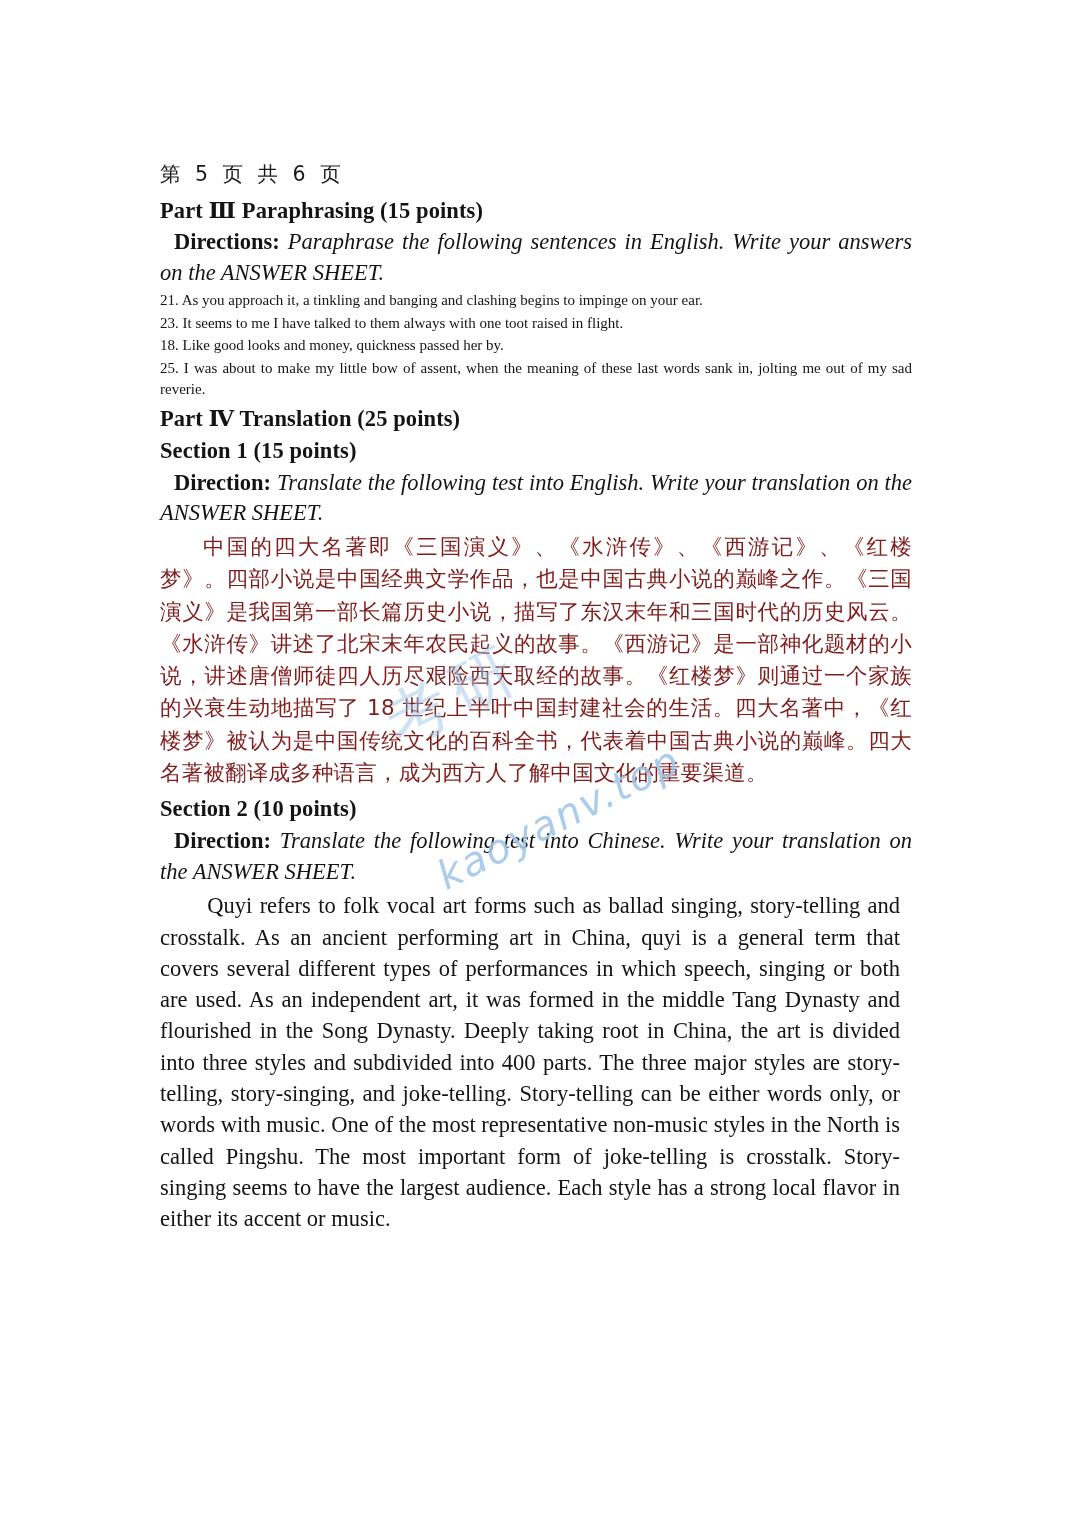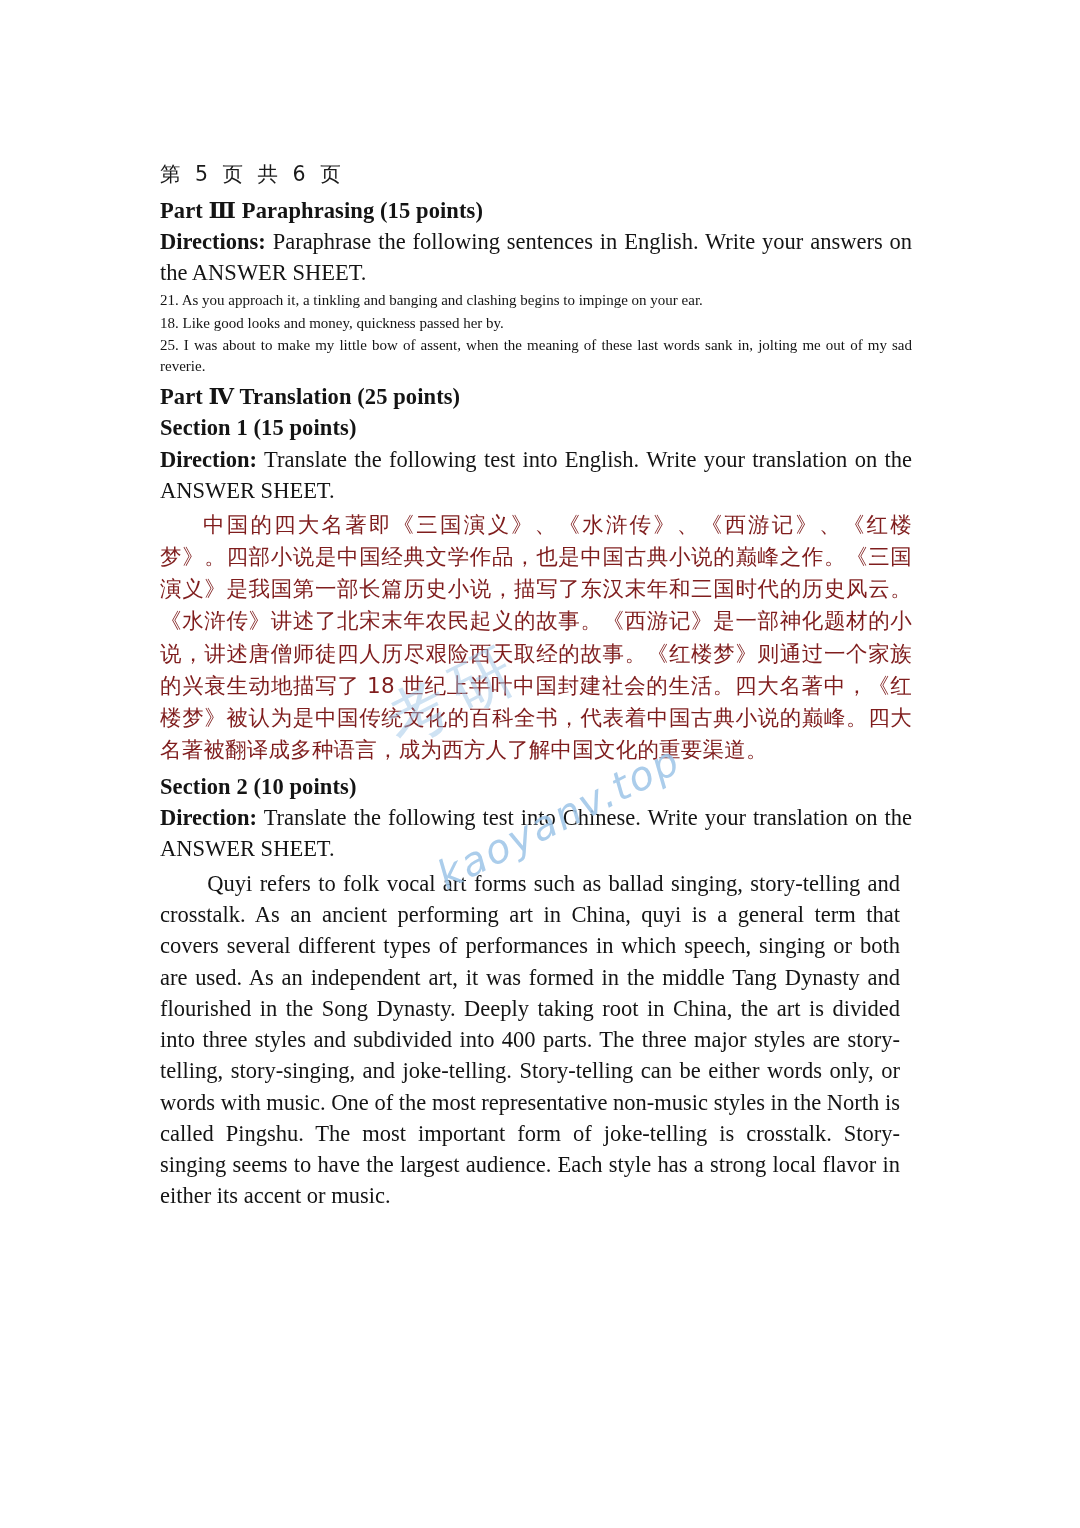--- a/index.html
+++ b/index.html
@@ -42,22 +42,24 @@
   .direction-line {
     font-size: 22.5px;
     line-height: 1.37;
     margin: 0 0 1px 0;
     text-align: justify;
     text-justify: inter-word;
   }
   .direction-line .lbl {
     font-weight: bold;
     font-style: normal;
+    margin-left: 14px;
   }
   .direction-line .txt {
+    font-style: italic;
   }
   .q-item {
     font-size: 15px;
     line-height: 1.38;
     margin: 0 0 2px 0;
     text-align: justify;
     text-justify: inter-word;
   }
   .q-item:last-child { margin-bottom: 0; }
 
@@ -134,20 +136,21 @@
     <div class="page-header">第 5 页  共 6 页</div>
 
     <div class="hdg">Part Ⅲ Paraphrasing (15 points)</div>
 
     <p class="direction-line">
       <span class="lbl">Directions:</span>
       <span class="txt">Paraphrase the following sentences in English. Write your answers on the ANSWER SHEET.</span>
     </p>
 
     <p class="q-item">21. As you approach it, a tinkling and banging and clashing begins to impinge on your ear.</p>
+    <p class="q-item">23. It seems to me I have talked to them always with one toot raised in flight.</p>
     <p class="q-item">18. Like good looks and money, quickness passed her by.</p>
     <p class="q-item">25. I was about to make my little bow of assent, when the meaning of these last words sank in, jolting me out of my sad reverie.</p>
 
     <div class="spacer-sm"></div>
 
     <div class="hdg">Part Ⅳ Translation (25 points)</div>
     <div class="hdg">Section 1 (15 points)</div>
 
     <p class="direction-line">
       <span class="lbl">Direction:</span>

